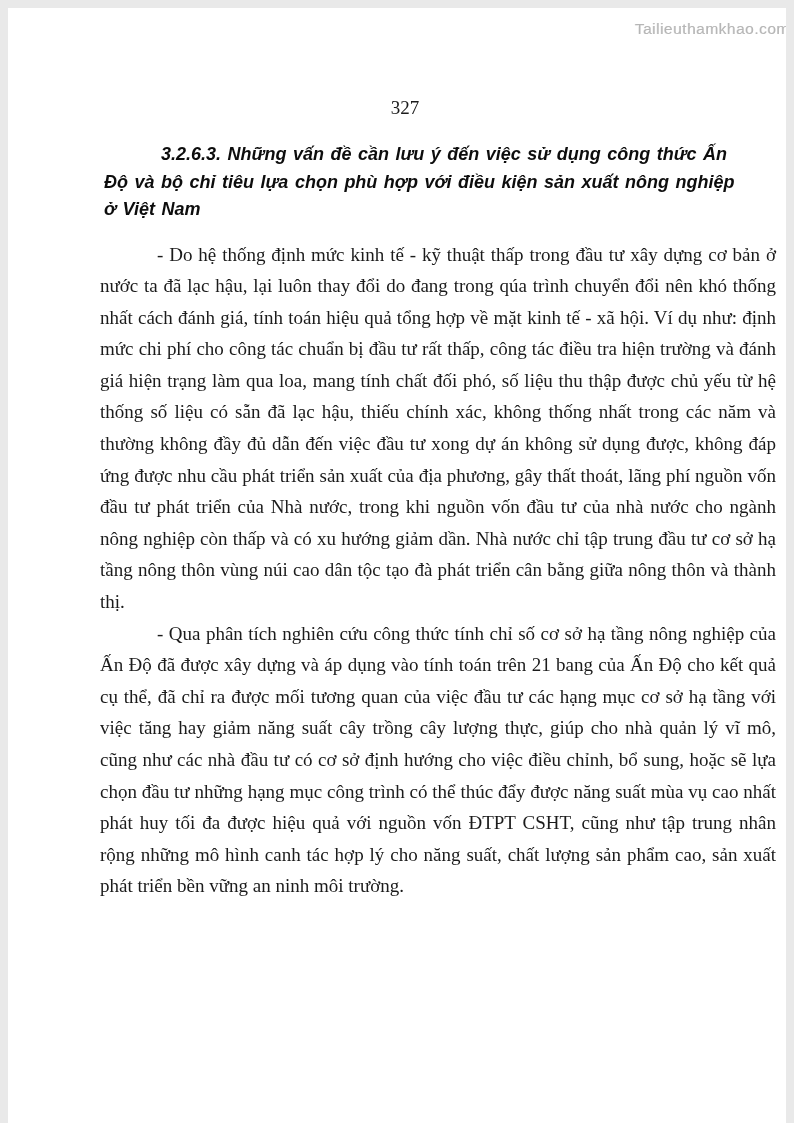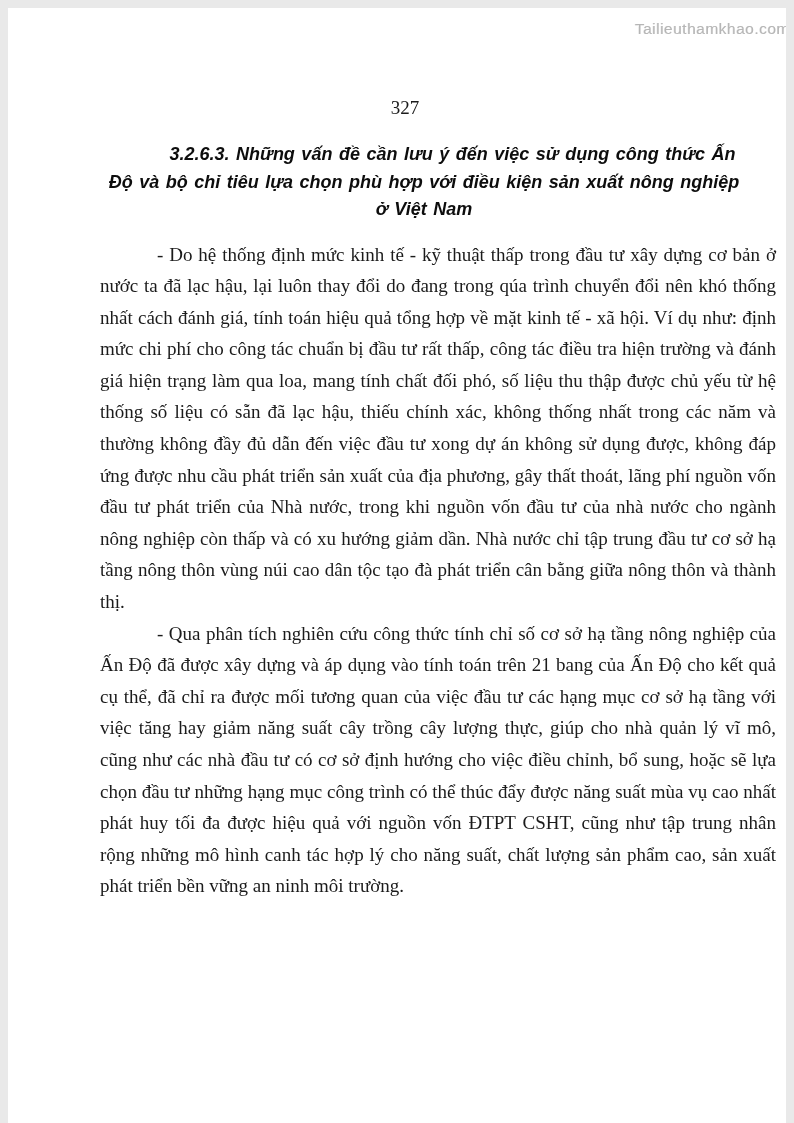--- a/index.html
+++ b/index.html
@@ -34,21 +34,20 @@
     margin: 24px 40px 0 96px;
     width: 640px;
     font-family: "Liberation Sans", "DejaVu Sans", sans-serif;
     font-weight: bold;
     font-style: italic;
     font-size: 18px;
     line-height: 27.5px;
     text-indent: 57px;
     color: #0d0d0d;
     word-spacing: 1.5px;
-    text-align: center;
   }
   .body-text {
     margin: 15px 26px 0 92px;
     width: 676px;
     font-size: 19px;
     line-height: 31.6px;
     text-align: justify;
   }
   .body-text p {
     margin: 0;

